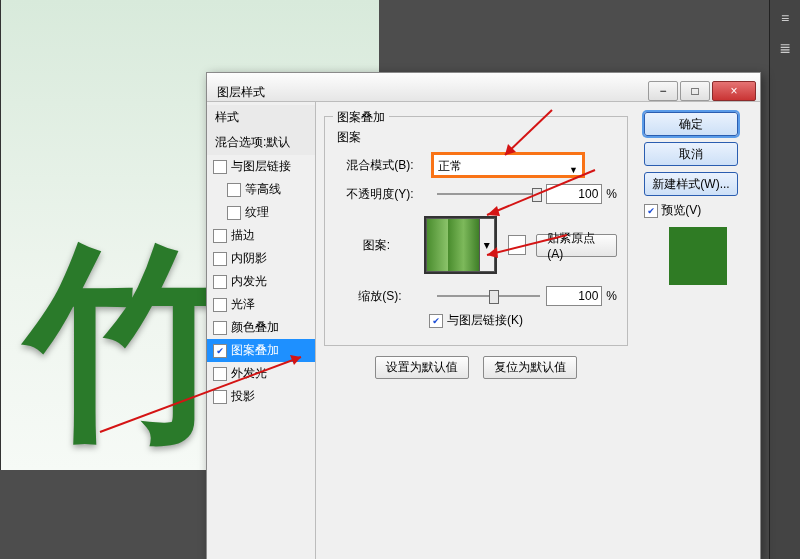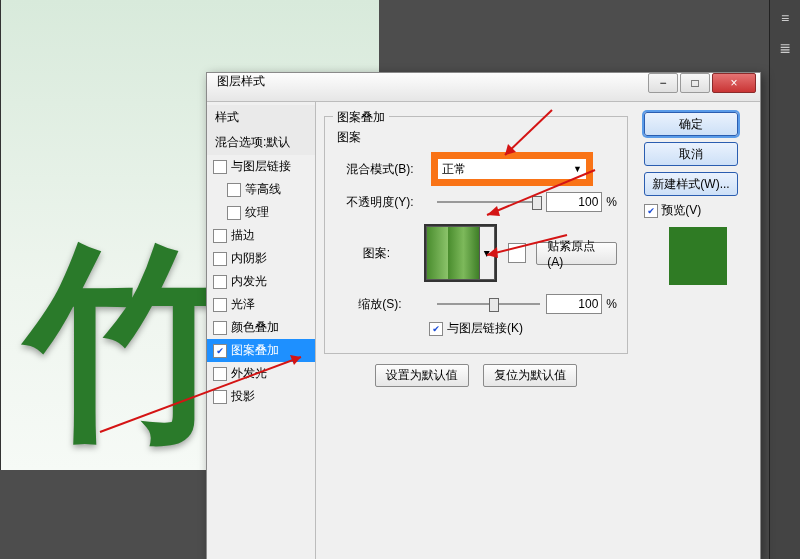--- a/index.html
+++ b/index.html
@@ -1,35 +1,35 @@
 <!DOCTYPE html>
 <html><head>
 <meta charset="utf-8">
 <style>
 body{margin:0;font-family:"Microsoft YaHei","SimSun",Arial;font-size:12px;background:#4d4d4d;width:800px;height:559px;overflow:hidden;position:relative}
 .canvas{position:absolute;left:0;top:0;width:378px;height:470px;background:linear-gradient(180deg,#d8eadb 0%,#eef5ee 60%,#f6faf6 100%);border-left:1px solid #333}
 .char{position:absolute;left:25px;top:205px;font-size:210px;font-weight:900;color:#2a7a2a;text-shadow:0 3px 6px rgba(0,0,0,.35)}
 .dialog{position:absolute;left:206px;top:72px;width:553px;height:486px;background:#f0f0f0;border:1px solid #8a8a8a;box-shadow:3px 3px 10px rgba(0,0,0,.4)}
-.titlebar{height:28px;background:linear-gradient(#fdfdfd,#e6e6e6);border-bottom:1px solid #bcbcbc;display:flex;align-items:flex-start;padding:0 4px}
+.titlebar{height:28px;background:linear-gradient(#fdfdfd,#e6e6e6);border-bottom:1px solid #bcbcbc;display:flex;align-items:flex-end;padding:0 4px}
 .titlebar .t{flex:1;padding-left:6px}
 .tb-btn{width:28px;height:18px;border:1px solid #9a9a9a;background:linear-gradient(#f7f7f7,#e0e0e0);margin-left:2px;display:flex;align-items:center;justify-content:center;border-radius:2px}
 .tb-close{width:42px;background:linear-gradient(#e57373,#c93434);color:#fff;border-color:#8a2b2b}
 .body{display:flex;height:calc(100% - 28px)}
 .left{width:108px;border-right:1px solid #bcbcbc;padding:3px 0}
 .lh{padding:4px 8px;background:#eaeaea}
 .li{display:flex;align-items:center;padding:3px 6px;gap:4px}
 .li.sel{background:#1e90ff;color:#fff}
 .cb{width:12px;height:12px;border:1px solid #888;background:#fff;display:inline-flex;align-items:center;justify-content:center;font-size:9px;color:#1a4bd6}
 .li .lbl{flex:1}
 .mid{flex:1;padding:8px;position:relative}
 .fs{border:1px solid #bcbcbc;padding:10px 10px 10px 10px;position:relative;margin-top:6px}
 .fs .lg{position:absolute;top:-8px;left:8px;background:#f0f0f0;padding:0 4px}
 .row{display:flex;align-items:center;margin:6px 0}
 .lab{width:90px;text-align:center;margin-right:6px}
-.sel-dd{width:140px;height:20px;border:7px solid #f97316;background:#fff;display:flex;align-items:center;padding:0 4px;position:relative}
+.sel-dd{width:140px;height:20px;border:3px solid #f97316;background:#fff;display:flex;align-items:flex-end;padding:0 4px;position:relative}
 .sel-dd .arrow{position:absolute;right:4px;font-size:9px}
 .slider{flex:1;height:18px;display:flex;align-items:center;position:relative;margin:0 6px}
 .track{height:2px;background:#999;flex:1;position:relative}
 .thumb{position:absolute;top:-5px;width:8px;height:12px;background:#e8e8e8;border:1px solid #666}
 .num{width:48px;height:18px;border:1px solid #888;background:#fff;text-align:right;padding:0 3px;line-height:18px}
 .pct{margin-left:4px}
 .swatch{width:52px;height:52px;border:1px solid #555;display:inline-block;background:linear-gradient(90deg,#4a8d2e 0%,#8bc36a 40%,#4a8d2e 41%,#7db95b 70%,#3f7f28 100%)}
 .dd{width:14px;height:52px;border:1px solid #555;border-left:none;display:inline-flex;align-items:center;justify-content:center}
 .btn{height:21px;border:1px solid #8a8a8a;background:linear-gradient(#fdfdfd,#e6e6e6);padding:0 10px;display:inline-flex;align-items:center;border-radius:2px}
 .btns-row{text-align:center;margin-top:10px}

